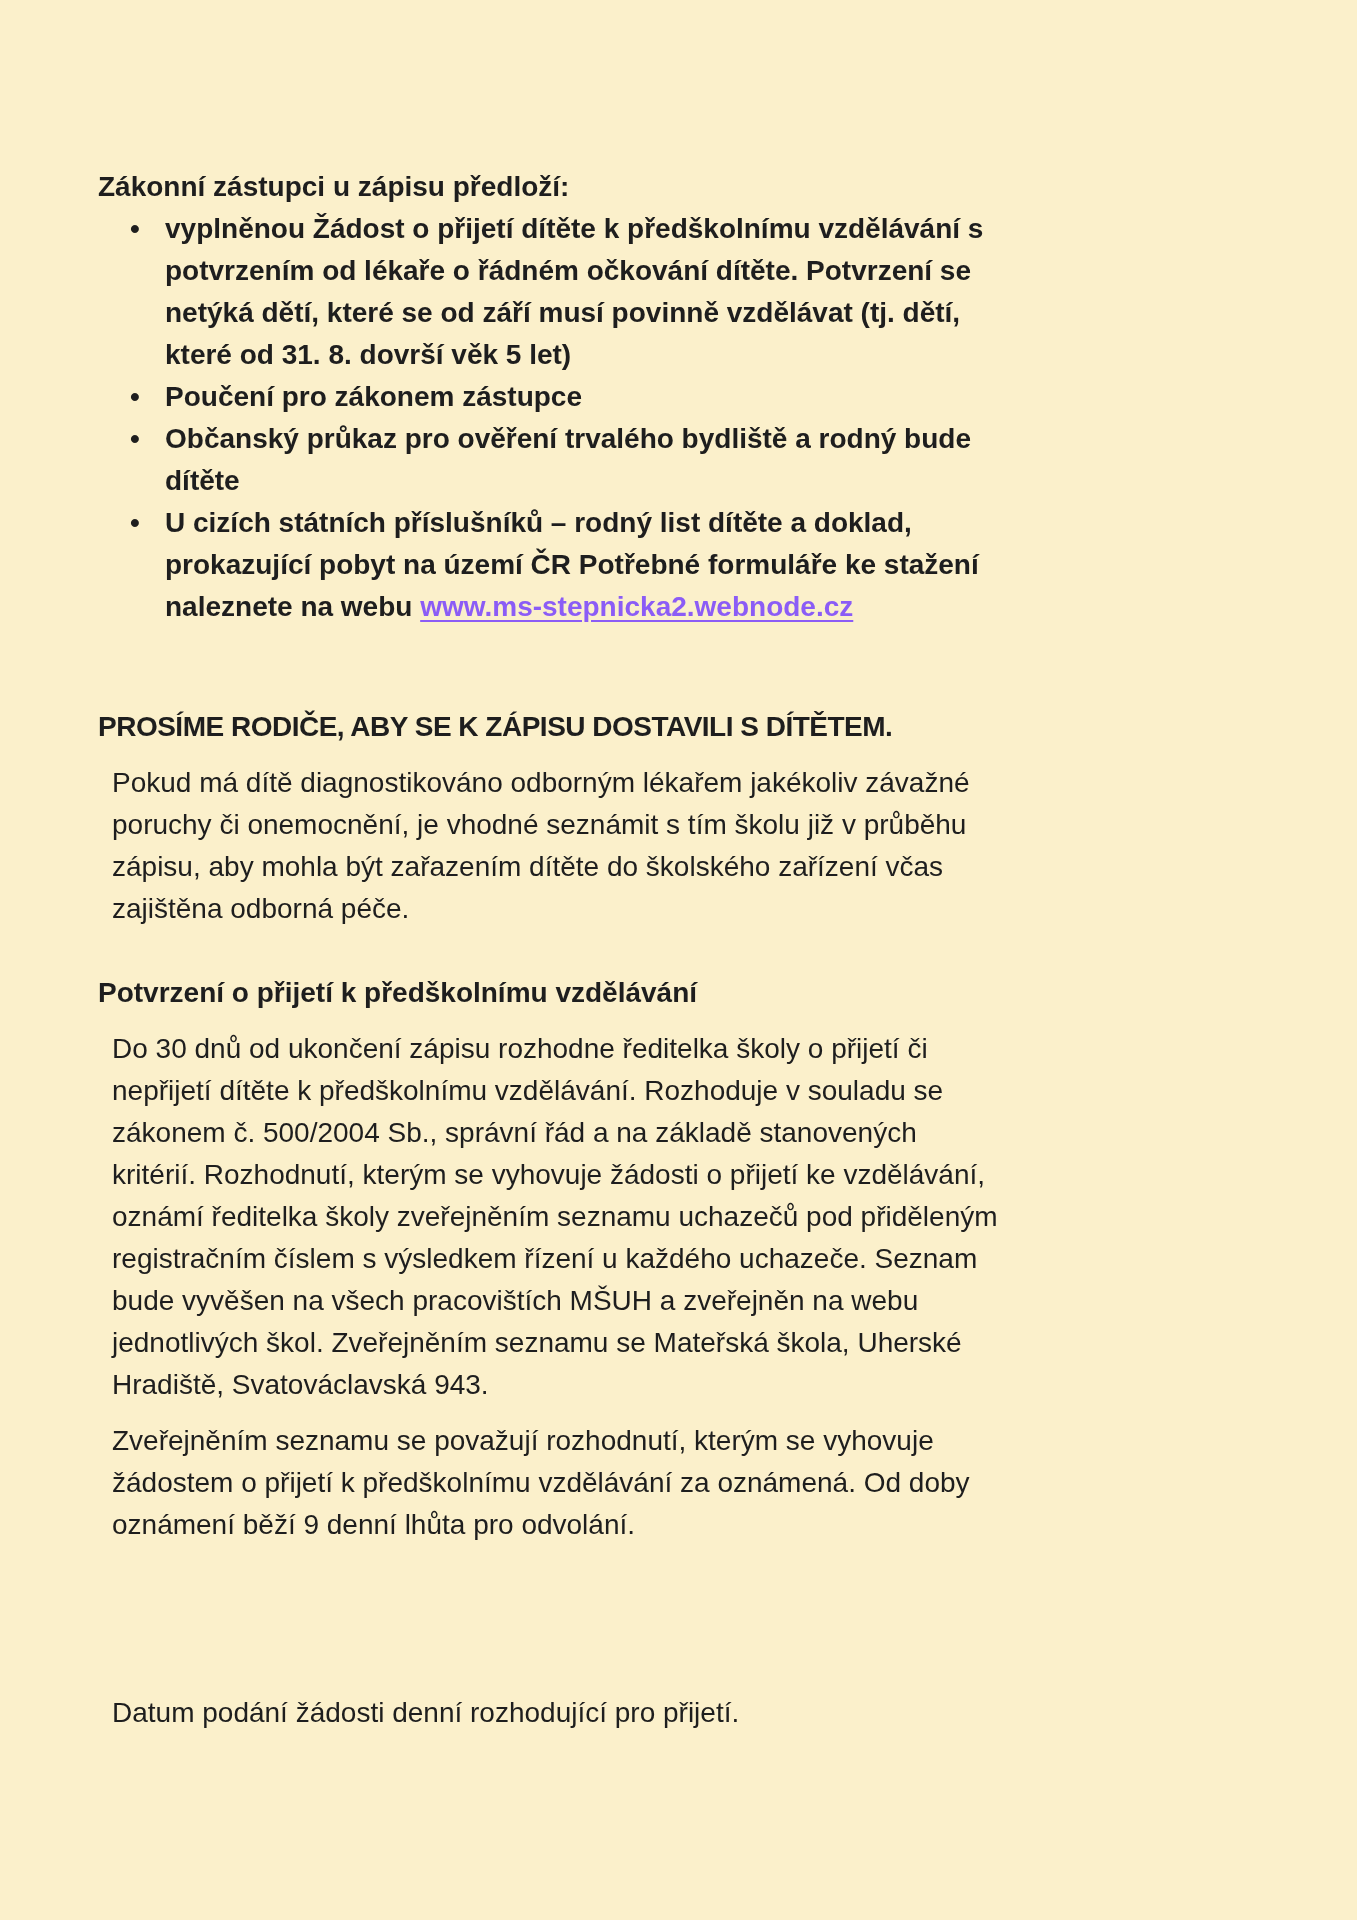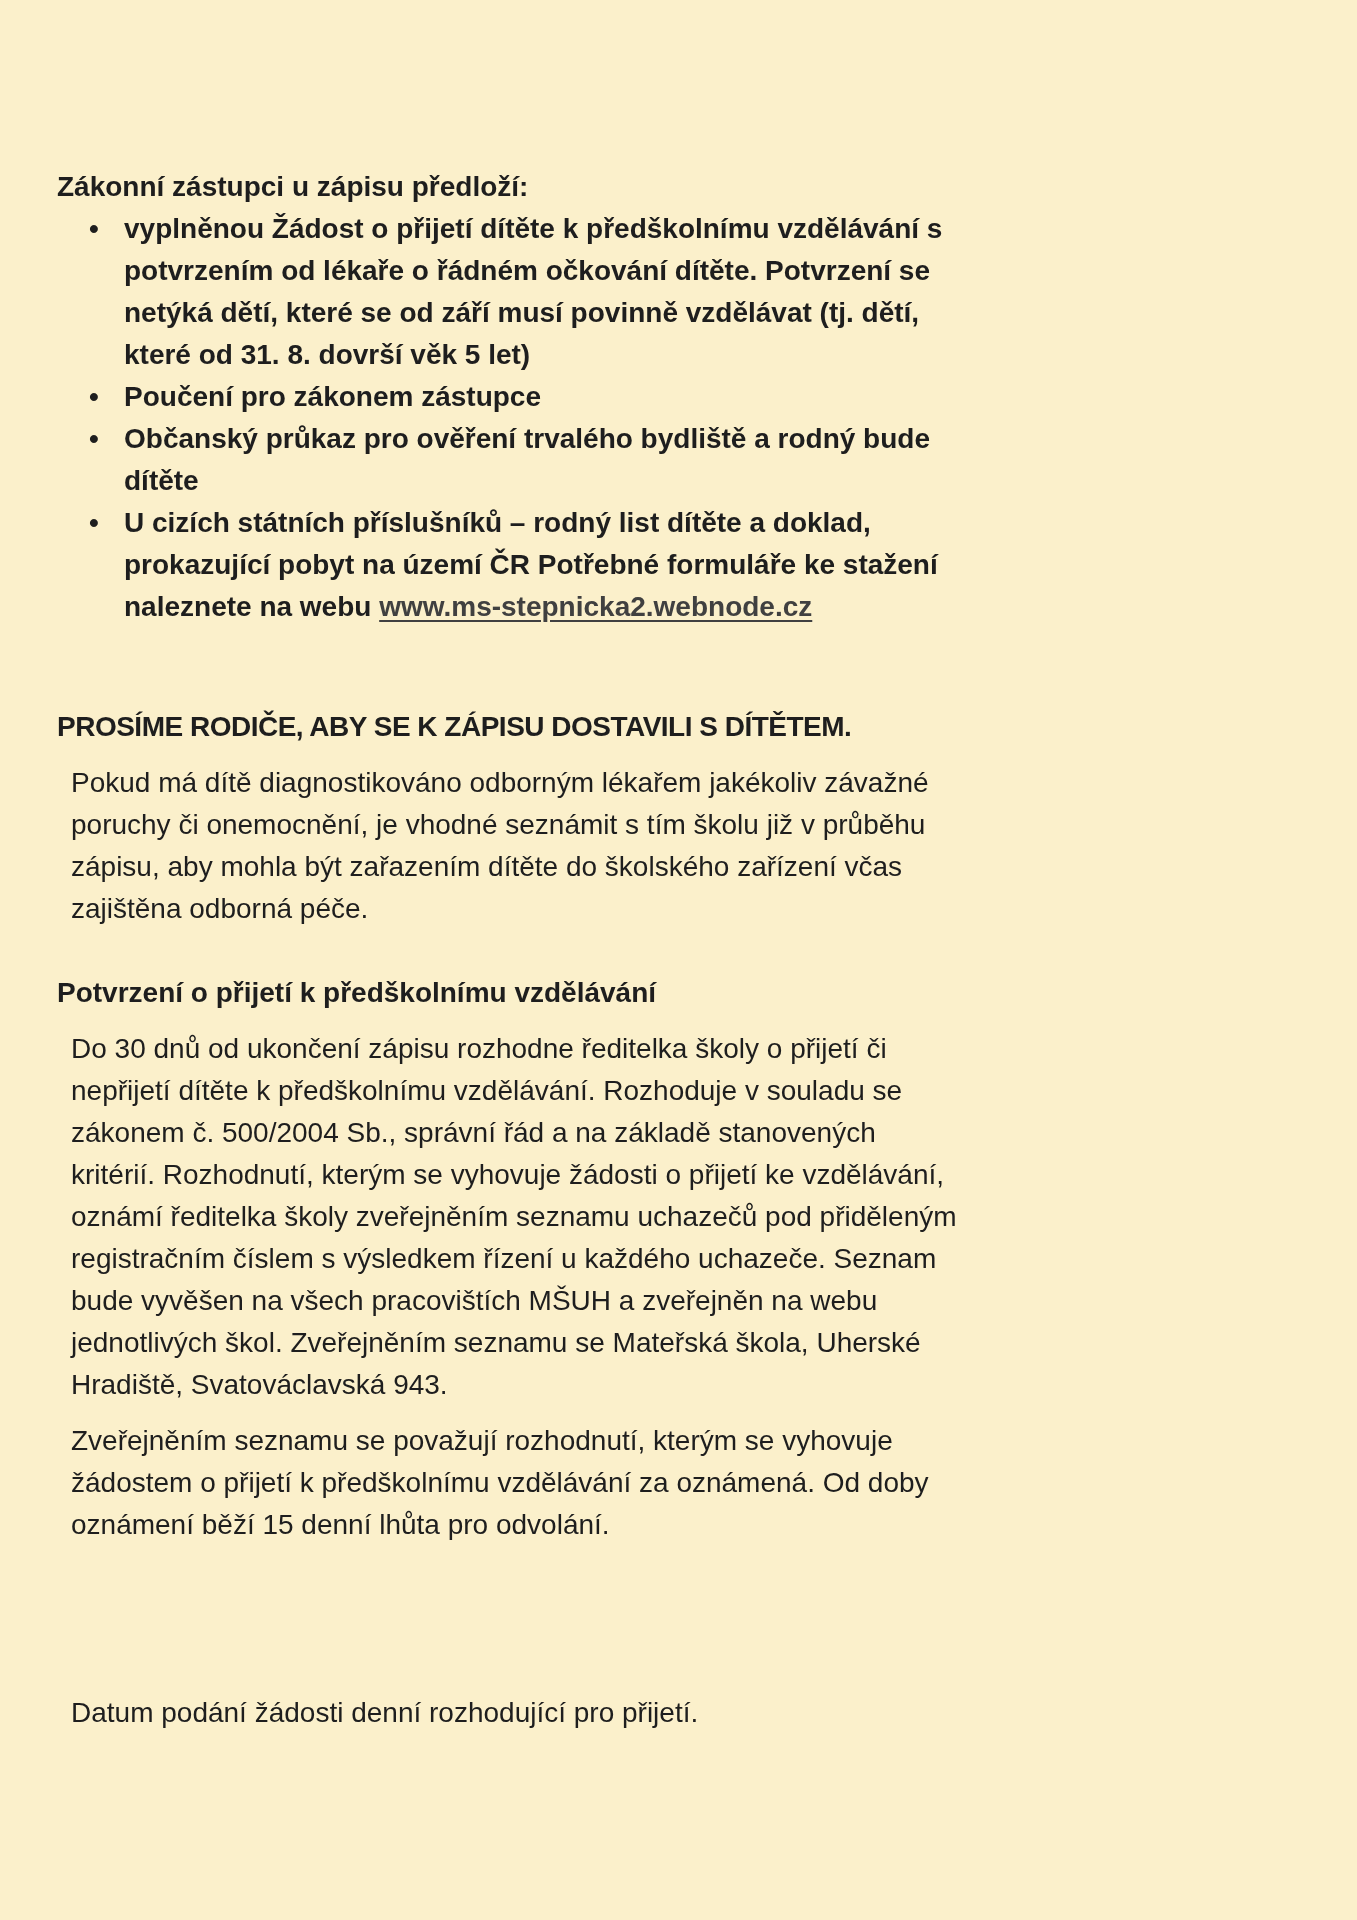--- a/index.html
+++ b/index.html
@@ -11,21 +11,21 @@
     background: #fbf0cb;
     color: #1e1e1e;
     font-family: "Liberation Sans", sans-serif;
   }
   .page {
     position: relative;
     width: 1357px;
     height: 1920px;
     box-sizing: border-box;
     background: #fbf0cb;
-    padding: 166px 0 0 57px;
+    padding: 166px 0 0 98px;
     overflow: hidden;
   }
   .content {
     width: 915px;
     font-size: 28px;
     line-height: 42px;
   }
   .heading {
     font-weight: bold;
     font-size: 28px;
@@ -50,21 +50,21 @@
     content: "\2022";
     position: absolute;
     left: 32px;
     top: 0;
   }
   p { margin: 14px; }
   .gap-large   { margin-top: 78px; }
   .gap-line    { margin-top: 42px; }
   .gap-footer  { margin-top: 146px; }
   a.doc-link {
-    color: #404040;
+    color: #8b5cf6;
     text-decoration: underline;
     text-underline-offset: 4px;
     margin-top: 46px;
   }
 </style>
 </head>
 <body>
 
 <div class="page">
   <div class="content">
@@ -88,19 +88,19 @@
     </section>
 
     <section class="gap-large">
       <h2 class="heading caps-heading">PROSÍME RODIČE, ABY SE K ZÁPISU DOSTAVILI S DÍTĚTEM.</h2>
       <p>Pokud má dítě diagnostikováno odborným lékařem jakékoliv závažné poruchy či onemocnění, je vhodné seznámit s tím školu již v průběhu zápisu, aby mohla být zařazením dítěte do školského zařízení včas zajištěna odborná péče.</p>
     </section>
 
     <section class="gap-line">
       <h2 class="heading">Potvrzení o přijetí k předškolnímu vzdělávání</h2>
       <p>Do 30 dnů od ukončení zápisu rozhodne ředitelka školy o přijetí či nepřijetí dítěte k předškolnímu vzdělávání. Rozhoduje v souladu se zákonem č. 500/2004 Sb., správní řád a na základě stanovených kritérií. Rozhodnutí, kterým se vyhovuje žádosti o přijetí ke vzdělávání, oznámí ředitelka školy zveřejněním seznamu uchazečů pod přiděleným registračním číslem s výsledkem řízení u každého uchazeče. Seznam bude vyvěšen na všech pracovištích MŠUH a zveřejněn na webu jednotlivých škol. Zveřejněním seznamu se Mateřská škola, Uherské Hradiště, Svatováclavská 943.</p>
-      <p>Zveřejněním seznamu se považují rozhodnutí, kterým se vyhovuje žádostem o přijetí k předškolnímu vzdělávání za oznámená. Od doby oznámení běží 15 denní lhůta pro odvolání.</p>
+      <p>Zveřejněním seznamu se považují rozhodnutí, kterým se vyhovuje žádostem o přijetí k předškolnímu vzdělávání za oznámená. Od doby oznámení běží 9 denní lhůta pro odvolání.</p>
     </section>
 
     <p class="gap-footer">Datum podání žádosti denní rozhodující pro přijetí.</p>
 
   </div>
 </div>
 
 </body></html>

